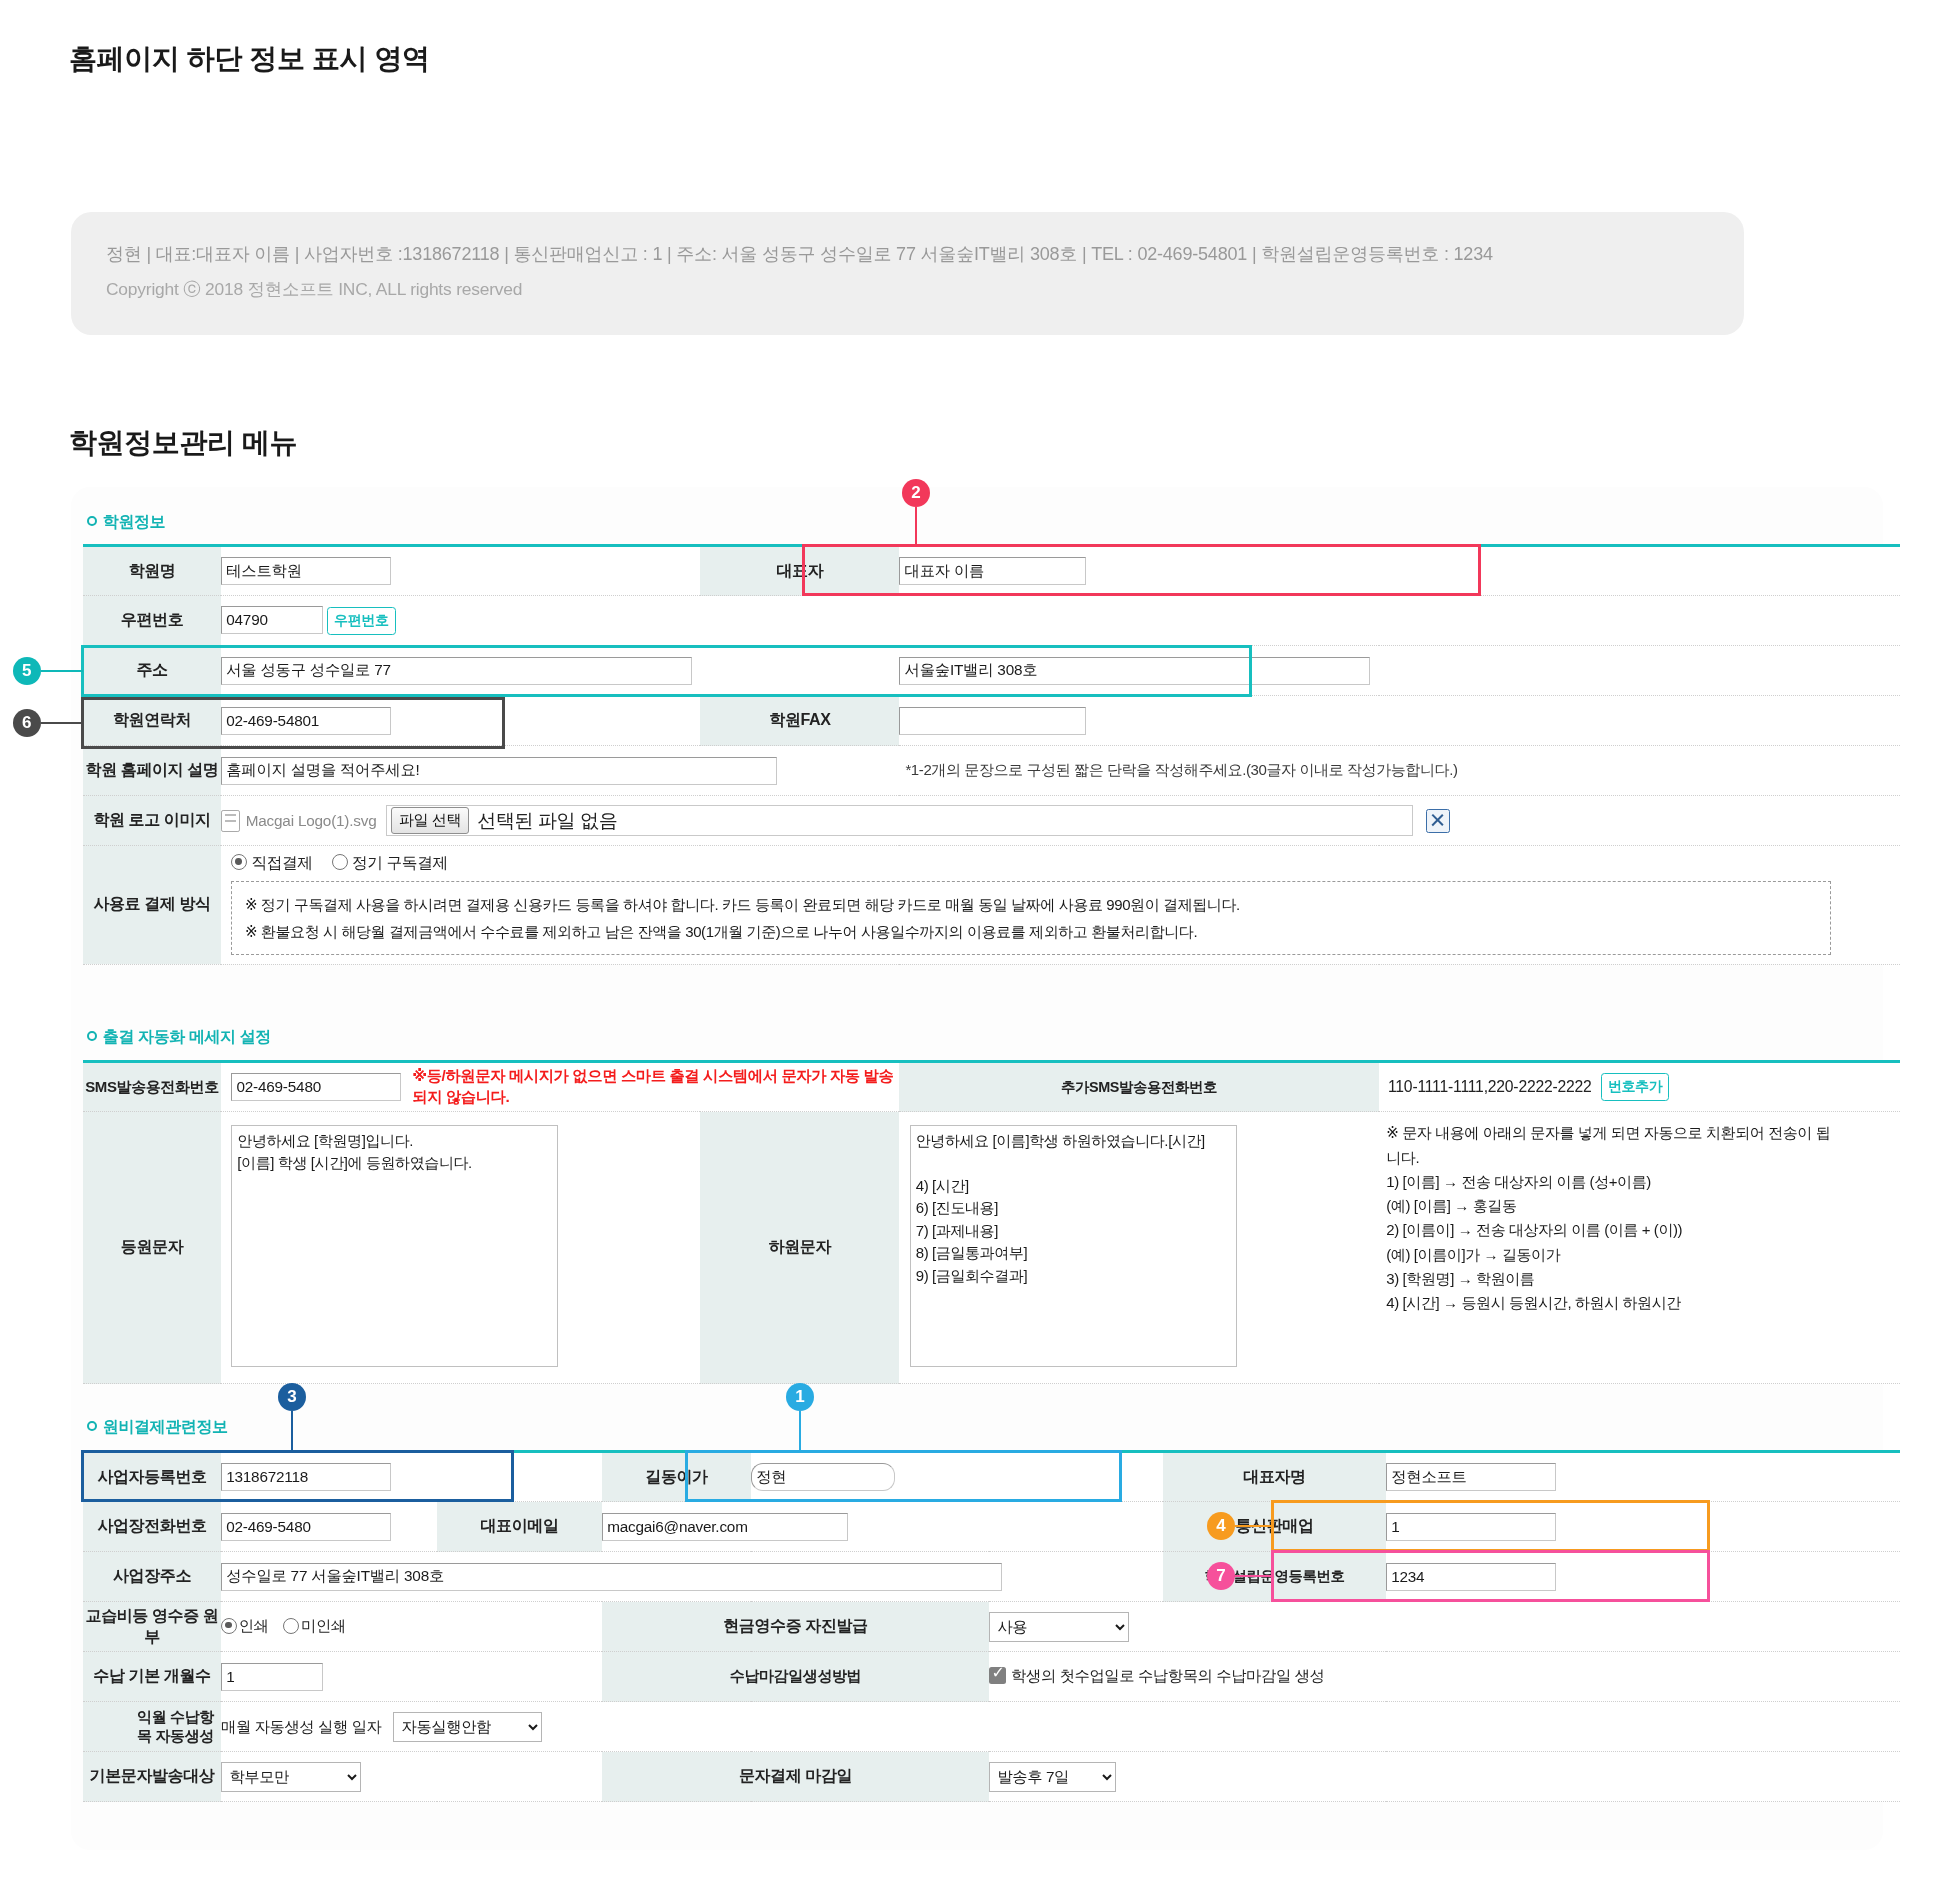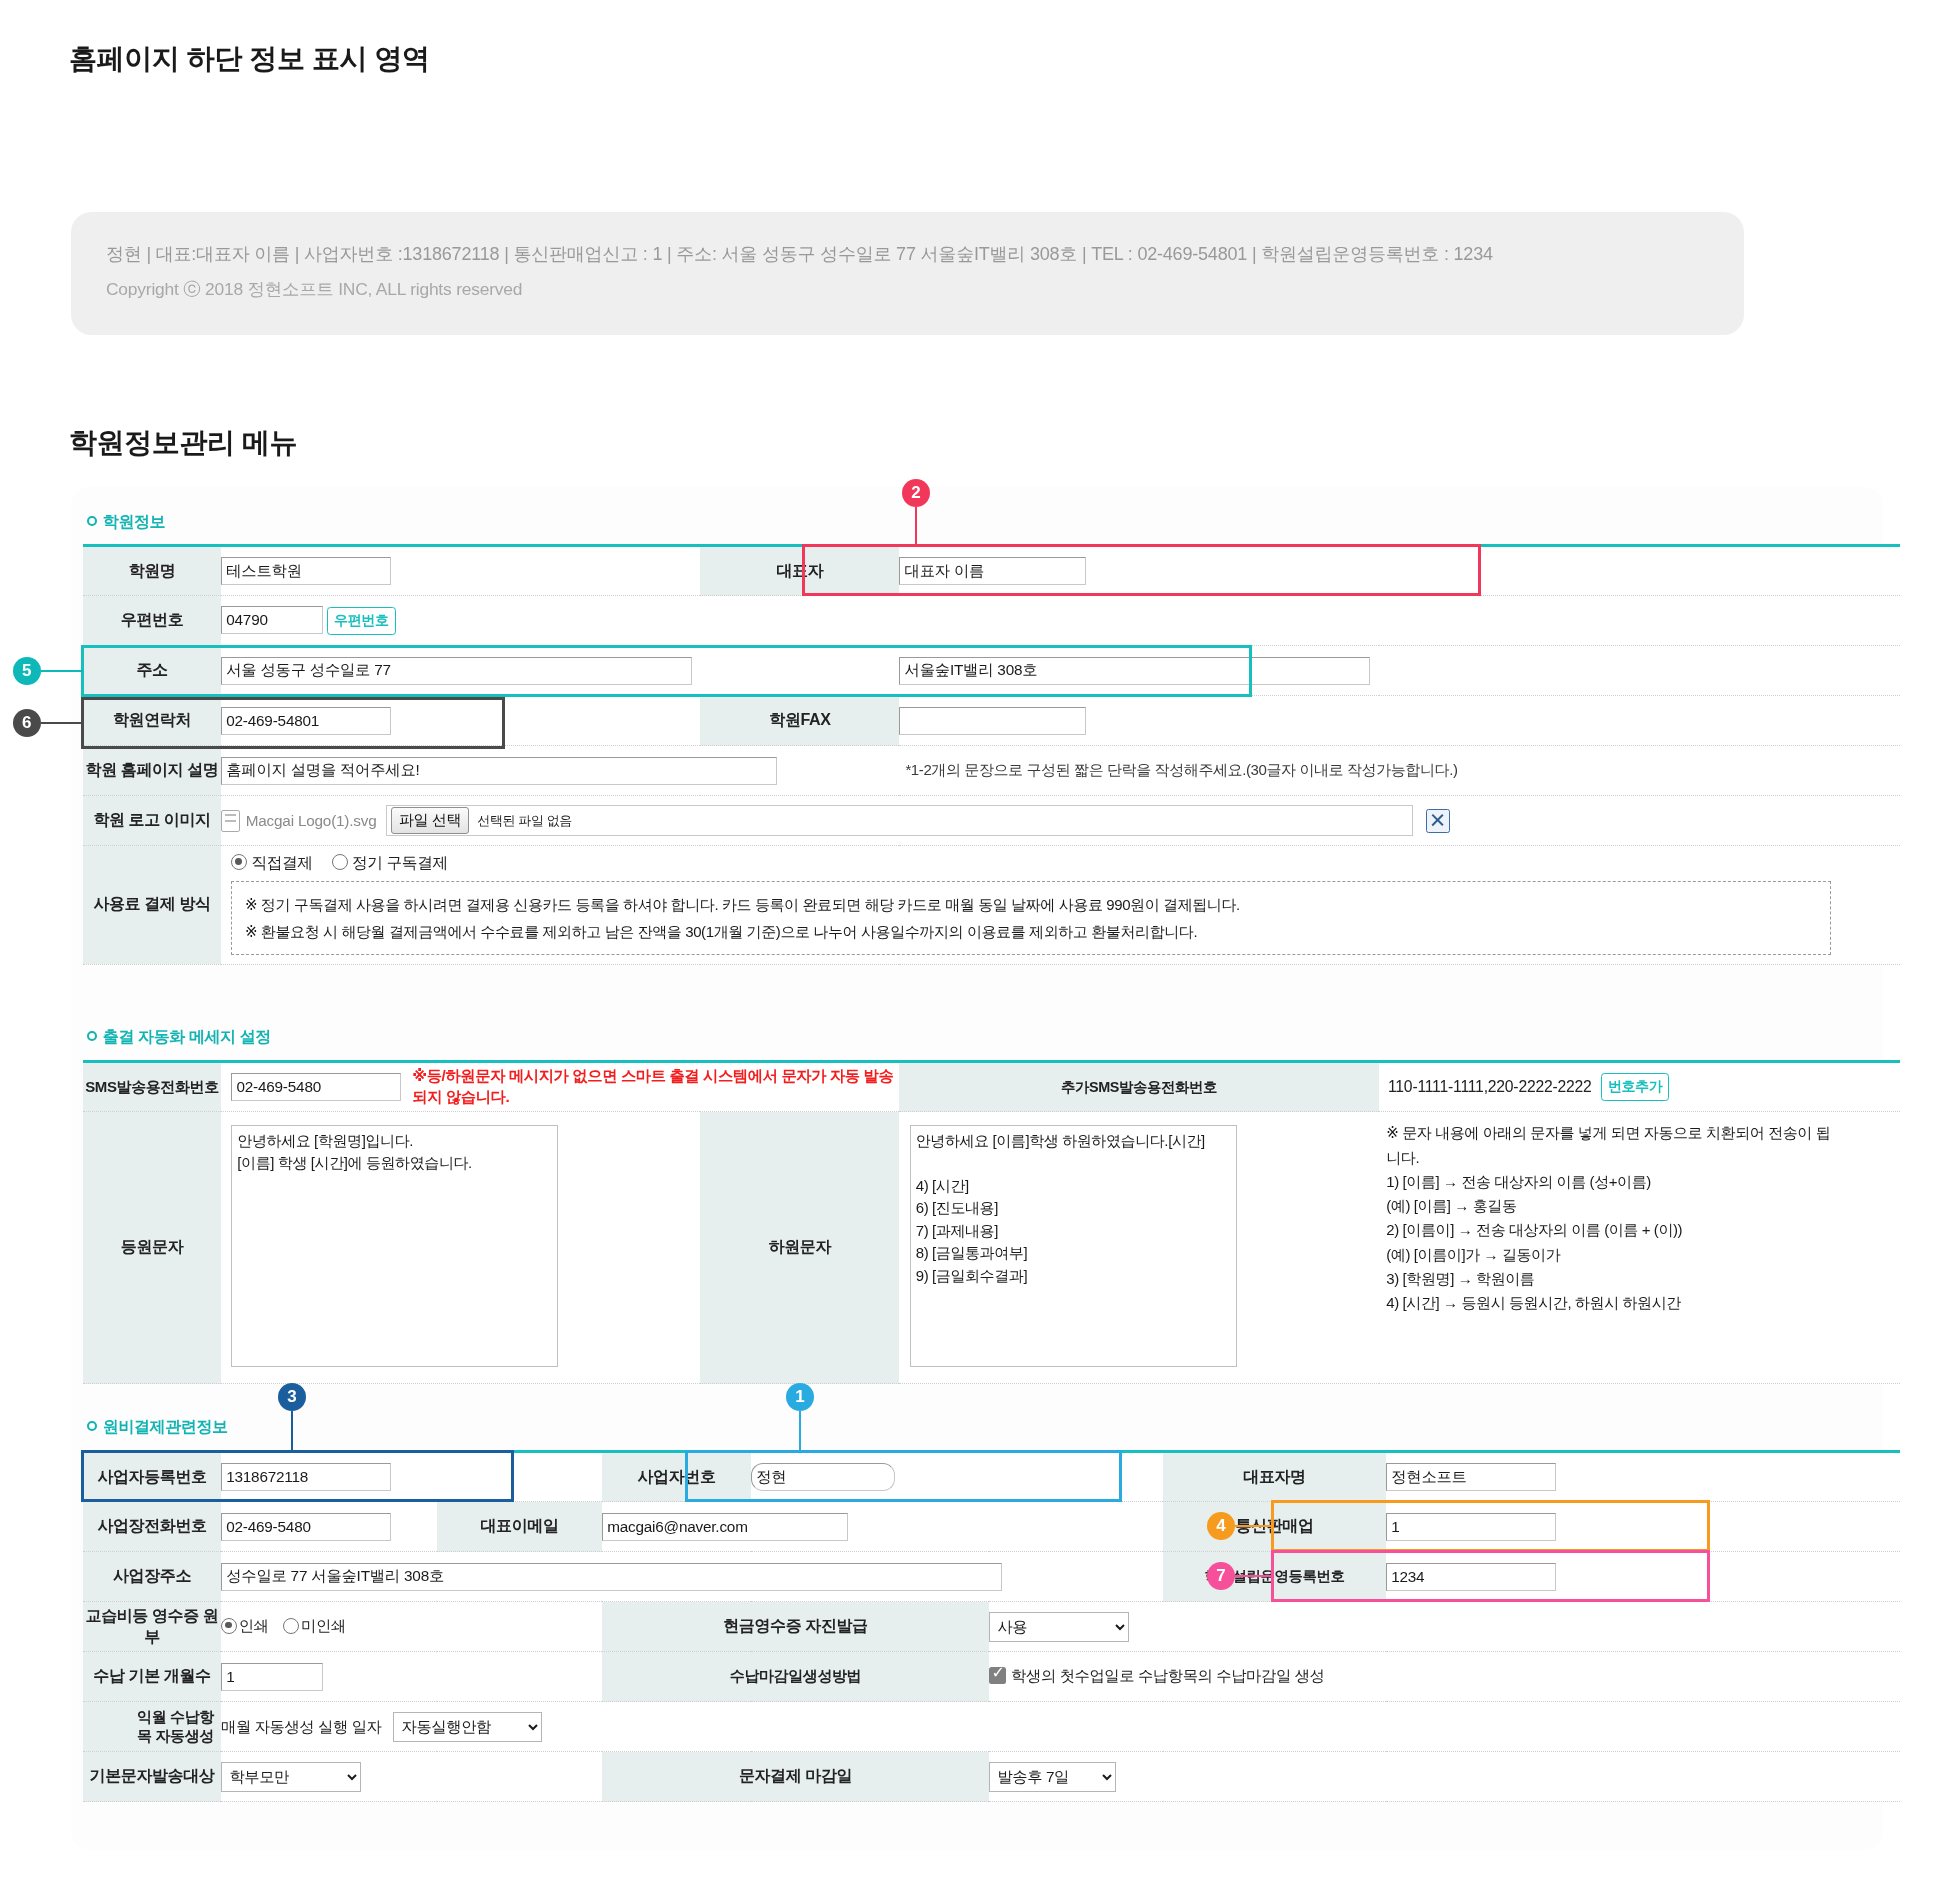--- a/index.html
+++ b/index.html
@@ -295,21 +295,21 @@
       <td class="lbl">학원 로고 이미지</td>
       <td class="val" colspan="4">
         <div style="display:flex; align-items:center; gap:6px;">
           <span style="display:inline-block;width:18.7px;height:22px;border:1.7px solid #aaa;border-radius:2.1px;position:relative;background:#fff;">
             <span style="position:absolute;left:3.4px;top:3.4px;width:10.2px;height:2.1px;background:#bbb;"></span>
             <span style="position:absolute;left:3.4px;top:9.3px;width:10.2px;height:2.1px;background:#bbb;"></span>
           </span>
           <span class="filechip">Macgai Logo(1).svg</span>
           <div class="filefield" style="width:1027px; margin-left:3.4px;">
             <span class="filebtn">파일 선택</span>
-            <span style="font-size:13px;color:#222;margin-left:8.5px;letter-spacing:-0.4px;">선택된 파일 없음</span>
+            <span style="font-size:19px;color:#222;margin-left:8.5px;letter-spacing:-0.4px;">선택된 파일 없음</span>
           </div>
           <span class="xicon" style="margin-left:7.6px;"></span>
         </div>
       </td>
     </tr>
     <tr style="height:110px;">
       <td class="lbl" style="height:110px;">사용료 결제 방식</td>
       <td class="val" colspan="4" style="padding:6.8px 10.2px 8.5px 10.2px;">
         <div style="margin-bottom:6.8px;">
           <label style="font-size:15.7px;letter-spacing:-0.4px;margin-right:15.3px;cursor:pointer;">
@@ -404,21 +404,21 @@
       <col style="width:223px">
         <col style="width:514px">
     </colgroup>
     <tbody>
         <tr>
       <td class="lbl">사업자등록번호</td>
       <td class="val">
         <input class="tb" style="width: 170px;" value="1318672118">
       </td>
       <td class="plain"></td>
-      <td class="lbl">사업자번호</td>
+      <td class="lbl">길동이가</td>
       <td class="val">
         <input class="tb" style="width: 144px; border-radius: 12px;" value="정현">
       </td>
       <td class="plain"></td>
       <td class="lbl">대표자명</td>
       <td class="val">
         <input class="tb" style="width: 170px;" value="정현소프트">
       </td>
     </tr>
     <tr>

